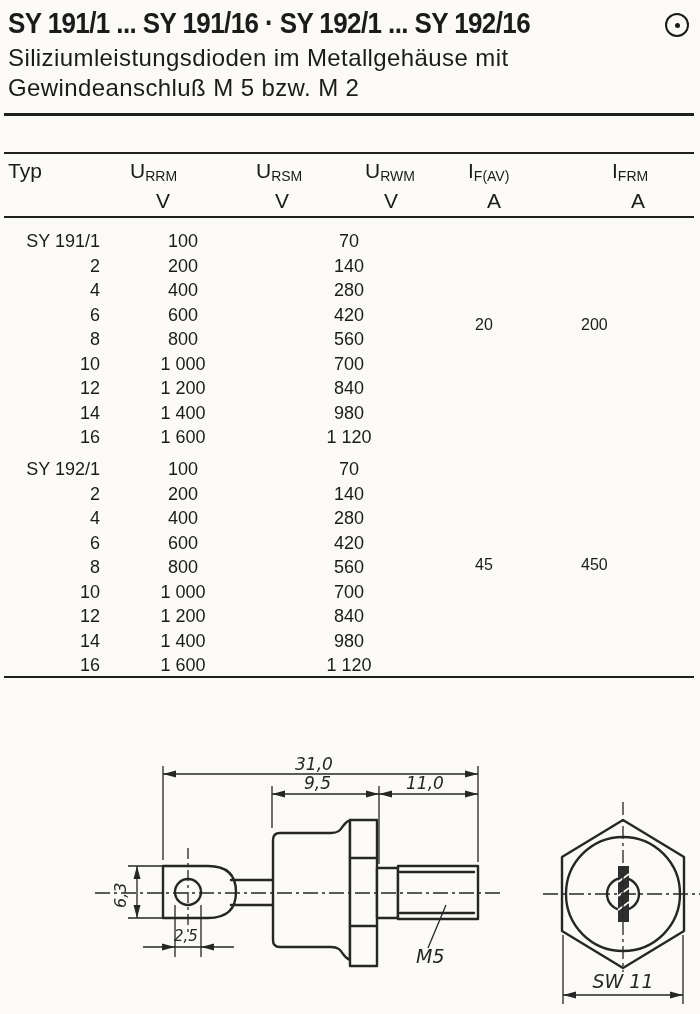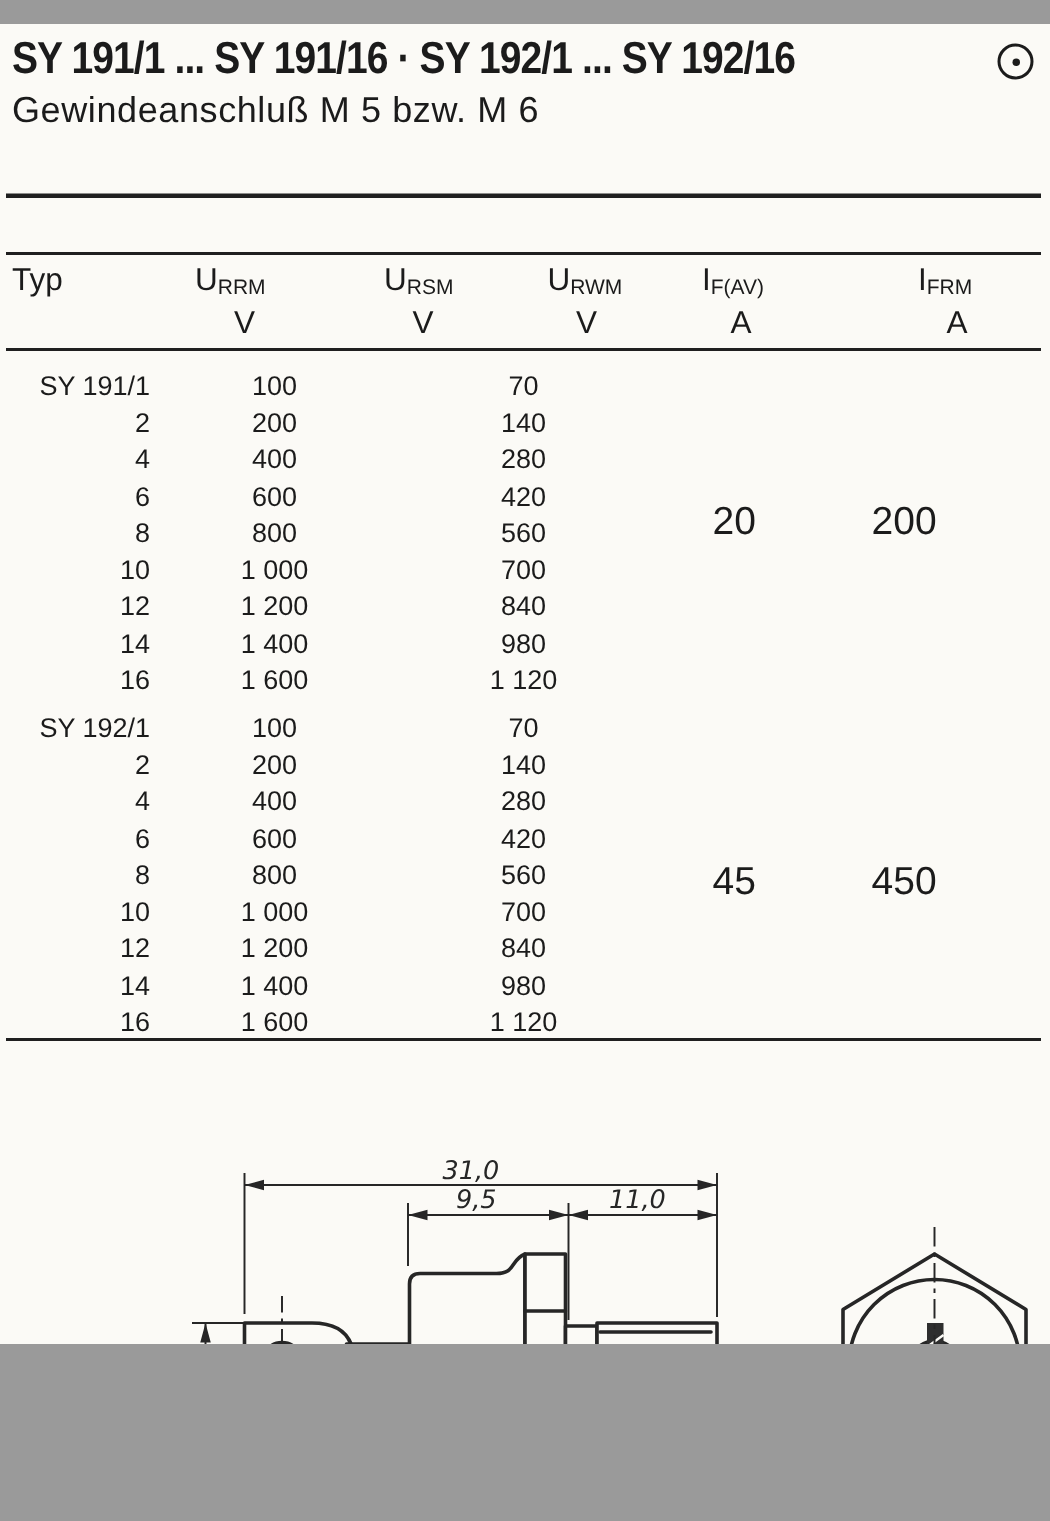--- a/index.html
+++ b/index.html
@@ -1,17 +1,17 @@
 <!DOCTYPE html>
 <html><head>
 <meta charset="utf-8">
 <style>
   html,body{margin:0;padding:0;background:#9a9a9a;}
   #page{
-    position:relative;width:700px;height:880px;margin:16px auto;
+    position:relative;width:700px;height:1014px;margin:0 auto;
     background:#fbfaf6;color:#1b1b1b;overflow:hidden;
     font-family:"Liberation Sans",sans-serif;
   }
   .title{
     position:absolute;left:8px;top:5px;font-size:26px;font-weight:700;
     letter-spacing:-0.6px;white-space:nowrap;
     transform:scaleY(1.15);transform-origin:left top;
   }
   .icon-circle{
     position:absolute;left:665px;top:13px;width:20px;height:20px;
@@ -31,35 +31,36 @@
   #rule-header{top:216px;height:2px;}
   #rule-bottom{top:676px;height:2px;}
   .hdr{position:absolute;top:159px;font-size:21px;line-height:24px;white-space:nowrap;}
   .hdr .unit{display:block;padding-left:19px;margin-top:1px;}
   sub.s{font-size:14px;vertical-align:-3px;}
   .row{position:absolute;left:8px;width:684px;height:24px;font-size:18px;white-space:nowrap;}
   .row span{position:absolute;top:0;}
   .c-typ{left:0;width:92px;text-align:right;}
   .c-urrm{left:100px;width:150px;text-align:center;}
   .c-urwm{left:270px;width:142px;text-align:center;}
-  .ifval{position:absolute;font-size:26px;}
+  .ifval{position:absolute;font-size:16px;}
   .x-ifav{left:475px;}
   .x-ifrm{left:581px;}
   #drawing{position:absolute;left:0;top:740px;}
 </style>
 </head>
 <body>
 
 <div id="page">
 
   <div class="title">SY 191/1 ... SY 191/16 · SY 192/1 ... SY 192/16</div>
   <div class="icon-circle"></div>
 
   <div class="subtitle">
-    <div>Gewindeanschluß M 5 bzw. M 6</div>
+    <div>Siliziumleistungsdioden im Metallgehäuse mit</div>
+    <div>Gewindeanschluß M 5 bzw. M 2</div>
   </div>
 
   <div class="rule" id="rule-top"></div>
   <div class="rule" id="rule-mid"></div>
   <div class="rule" id="rule-header"></div>
   <div class="rule" id="rule-bottom"></div>
 
   <div class="hdr" style="left:8px">Typ</div>
   <div id="col-headers">
       <div class="hdr" style="left: 130px; text-align: center;"><span>U</span><sub class="s">RRM</sub><span class="unit">V</span></div>

